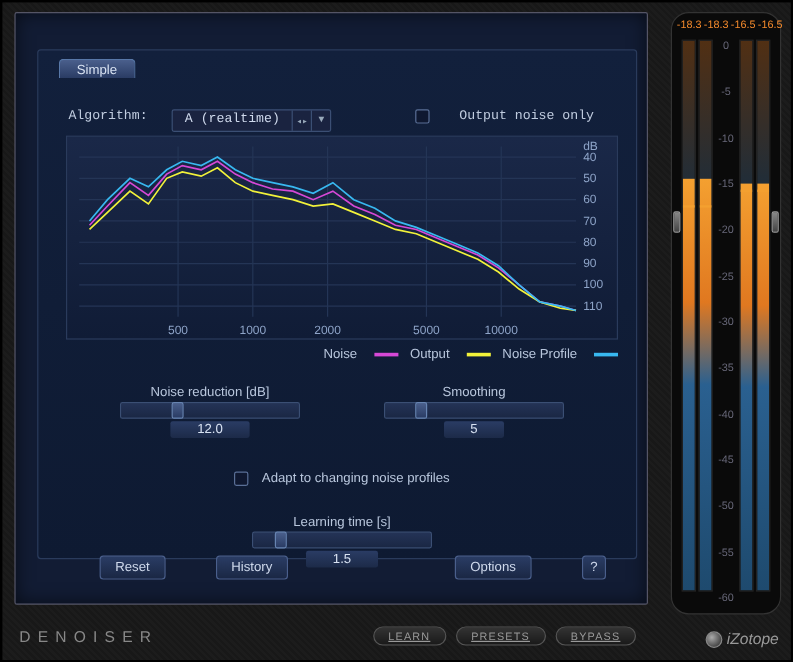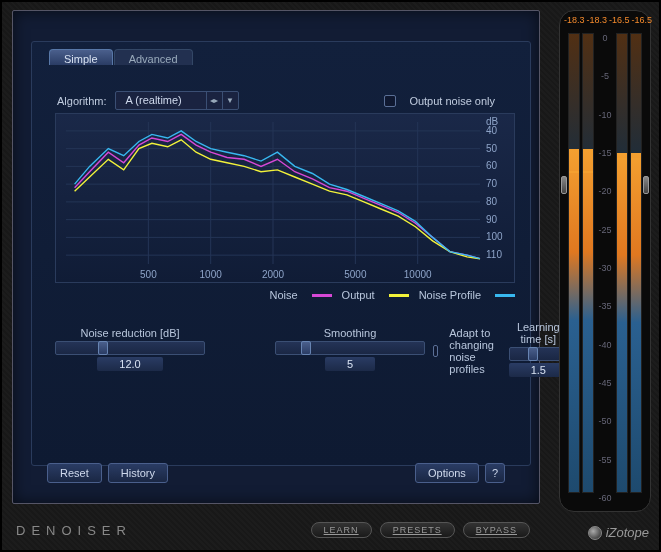--- a/index.html
+++ b/index.html
@@ -55,23 +55,23 @@
     background: linear-gradient(#4a5f8c, #2a3c64);
     color: #d8e2f2;
     border-color: #5878a8;
   }
   
   .param-row {
     position: absolute;
     left: 44px; top: 80px;
     right: 44px;
     display: flex;
-    align-items: center;
-    gap: 8px;
+    gap: 20px;
     color: #c0ccdf;
+    font-family: Liberation Mono, monospace;
   }
   .dropdown {
     display: inline-flex;
     align-items: stretch;
     background: #1a2340;
     border: 1px solid #3b4f74;
     border-radius: 2px;
     height: 19px;
   }
   .dropdown-label {
@@ -123,23 +123,23 @@
     width: 20px; height: 3px;
     vertical-align: middle;
     margin-left: 4px;
   }
   
   .controls {
     position: absolute;
     left: 42px; top: 310px;
     width: 460px;
     display: flex;
-    flex-direction: row;
+    flex-direction: column;
     align-items: center;
-    gap: 8px;
+    gap: 24px;
     color: #b8c6dc;
     font-size: 11px;
   }
   .slider-pair {
     display: flex;
     gap: 70px;
     justify-content: center;
   }
   .slider-block { width: 150px; text-align: center; }
   .slider-label { margin-bottom: 2px; }
@@ -180,20 +180,21 @@
   .btn {
     padding: 3px 12px;
     background: linear-gradient(#2a3c64,#1a2744);
     border: 1px solid #4a5f8c;
     border-radius: 3px;
     color: #cfd9ec;
     font-size: 11px;
     cursor: pointer;
     min-width: 50px;
     text-align: center;
+    margin-left: 36px;
   }
   .btn.sm { min-width: 18px; padding: 3px 6px; }
   
   .footer-bar {
     position: absolute;
     left: 10px; bottom: 8px;
     width: 528px; height: 24px;
     display: flex;
     align-items: center;
     justify-content: flex-end;
@@ -303,21 +304,20 @@
     top: 22px; bottom: 18px;
   }
 </style>
 </head>
 <body>
 
 <div class="main-frame">
 
   <div class="tabs">
     <div class="tab active">Simple</div>
-    <div class="tab">Advanced</div>
   </div>
 
   <div class="inset-frame"></div>
 
   <div class="param-row">
     <span>Algorithm:</span>
     <div class="dropdown">
       <div class="dropdown-label">A (realtime)</div>
       <div class="dropdown-btn">◂▸</div>
       <div class="dropdown-btn">▼</div>

